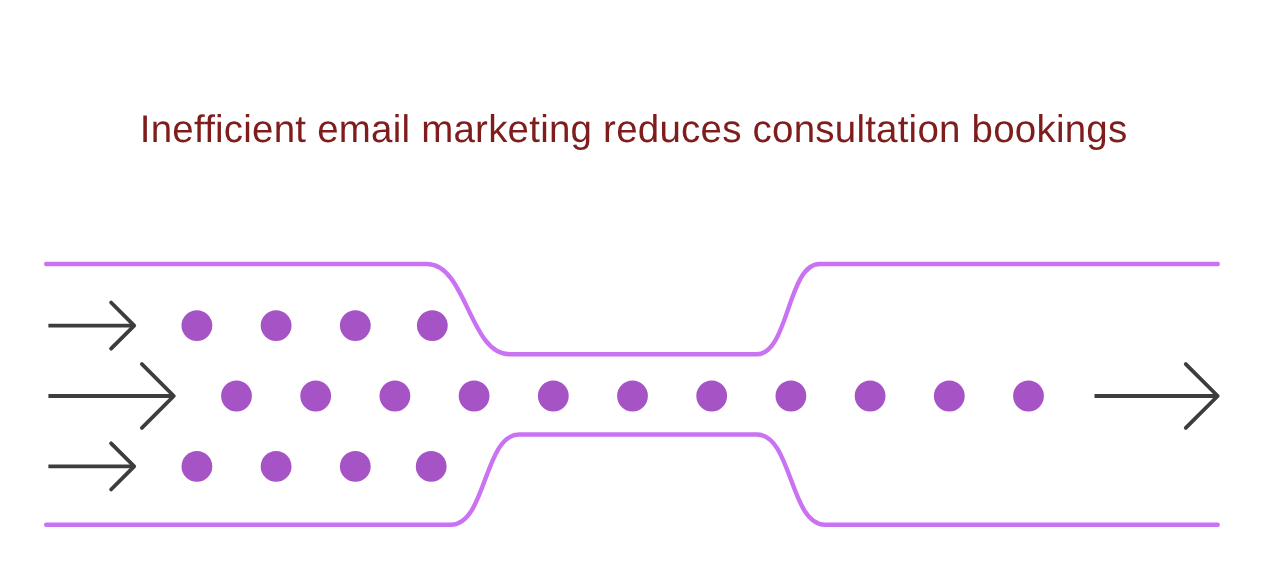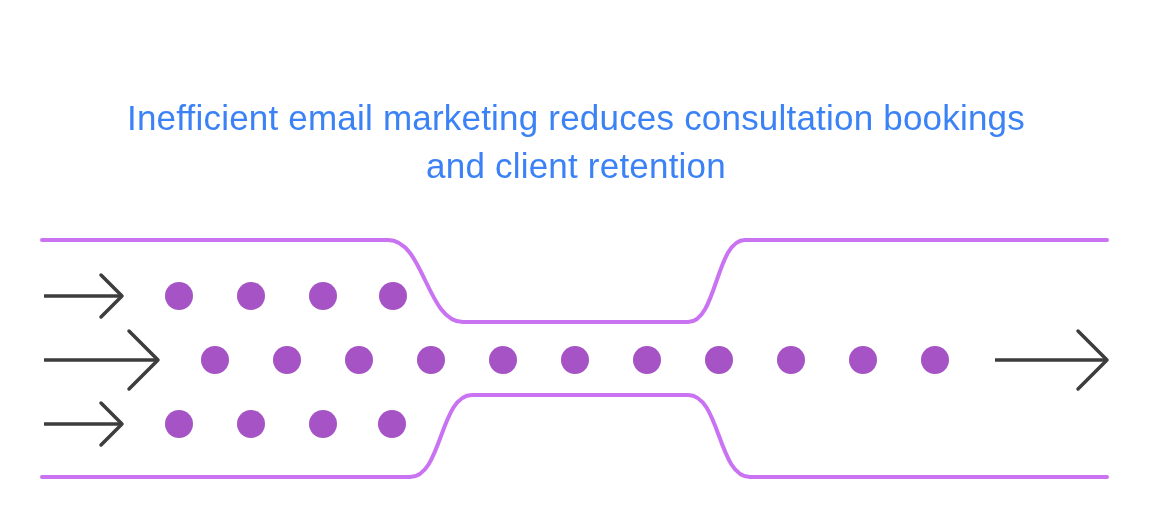--- a/index.html
+++ b/index.html
@@ -29,23 +29,22 @@
   #diagram {
     position: absolute;
     top: 0;
     left: 0;
   }
 </style>
 </head>
 <body style="background: rgb(255, 255, 255);">
 
 <main>
-  <h1 class="title" style="color: #3b82f6;">
+  <h1 class="title" style="color: #7f1d1d;">
     <span>Inefficient email marketing reduces consultation bookings</span>
-    <span>and client retention</span>
   </h1>
 
   <svg id="diagram" width="1152" height="516" viewBox="0 0 1152 516" aria-hidden="true">
       <path d="M 42 240 H 388 C 424 240 427 322 463 322 H 688 C 717 322 716 240 745 240 H 1107" fill="none" stroke="#c972f2" stroke-width="4" stroke-linecap="round"></path>
       <path d="M 42 477 H 410 C 442 477 440 395 472 395 H 688 C 720 395 718 477 750 477 H 1107" fill="none" stroke="#c972f2" stroke-width="4" stroke-linecap="round"></path>
       <line x1="44" y1="296" x2="120" y2="296" stroke="#3d3d3d" stroke-width="3.5" stroke-linecap="butt"></line>
       <polyline points="101,275 122,296 101,317" fill="none" stroke="#3d3d3d" stroke-width="3.5" stroke-linecap="round" stroke-linejoin="round"></polyline>
       <line x1="44" y1="360" x2="156" y2="360" stroke="#3d3d3d" stroke-width="3.5" stroke-linecap="butt"></line>
       <polyline points="129,331 158,360 129,389" fill="none" stroke="#3d3d3d" stroke-width="3.5" stroke-linecap="round" stroke-linejoin="round"></polyline>
       <line x1="44" y1="424" x2="120" y2="424" stroke="#3d3d3d" stroke-width="3.5" stroke-linecap="butt"></line>

